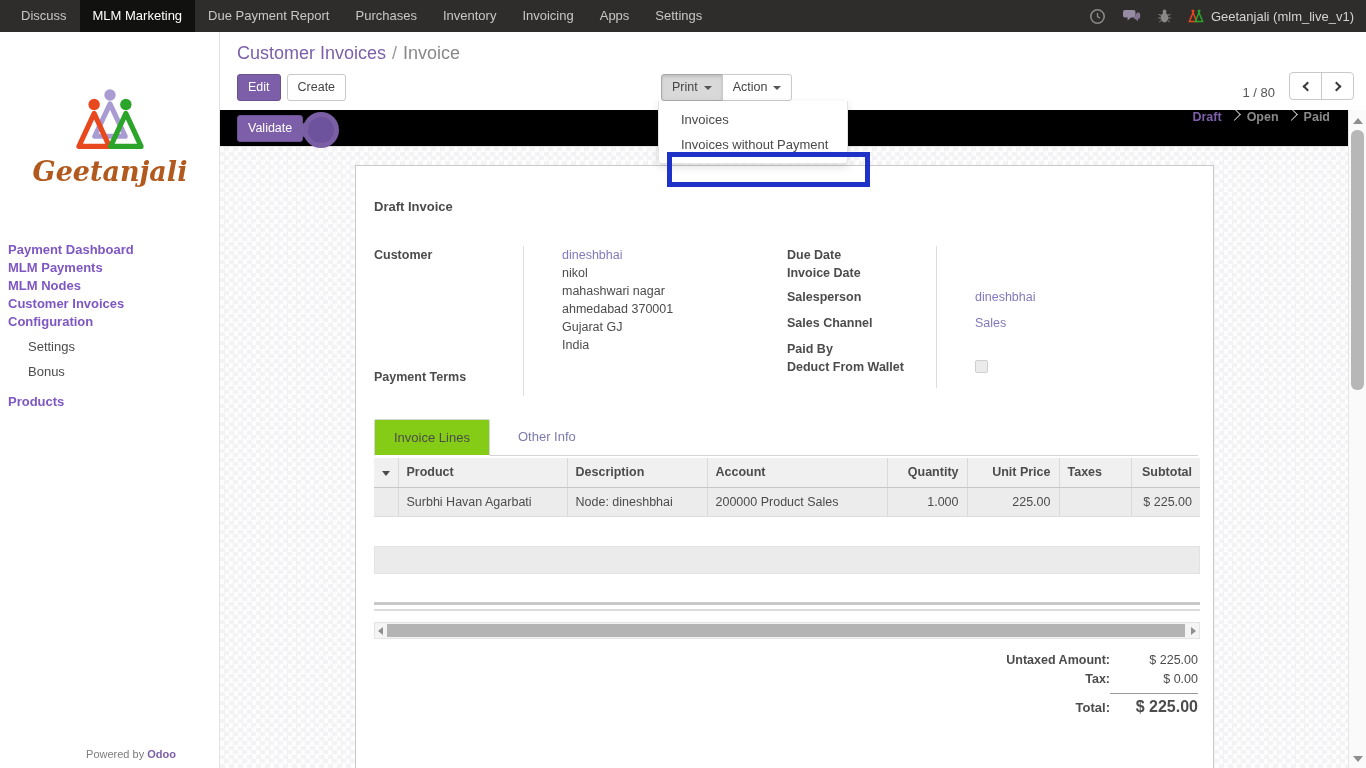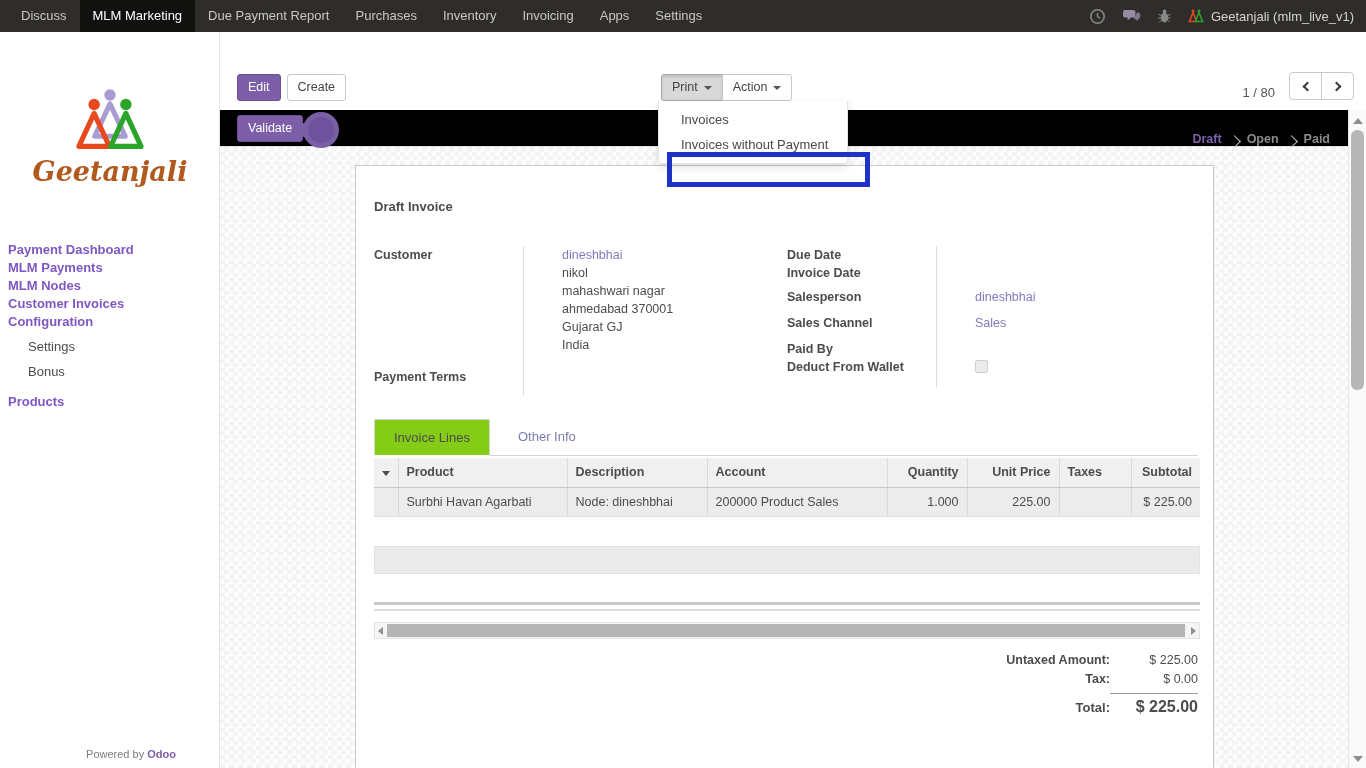--- a/index.html
+++ b/index.html
@@ -46,21 +46,21 @@
   .pager-btn { width:33px; height:28px; background:#fff; border:1px solid #c9c9c9; display:flex; align-items:center; justify-content:center; cursor:pointer; }
   .pager-btn.first { border-radius:4px 0 0 4px; }
   .pager-btn.last { border-radius:0 4px 4px 0; margin-left:-1px; }
   .chev { width:7px; height:7px; }
   .chev.left { border-left:2px solid #3a3a3a; border-bottom:2px solid #3a3a3a; transform:rotate(45deg); margin-left:3px; }
   .chev.right { border-right:2px solid #3a3a3a; border-top:2px solid #3a3a3a; transform:rotate(45deg); margin-right:3px; }
 
   
   .statusbar { position:absolute; left:220px; top:110px; width:1128px; height:37px; background:#000000; border-bottom:1px solid #e3e3e3; z-index:15; }
   .validate-btn { position:absolute; left:17px; top:5px; }
-  .states { position:absolute; right:10px; top:0; height:36px; display:flex; align-items:flex-end; }
+  .states { position:absolute; right:10px; top:0; height:36px; display:flex; align-items:flex-start; }
   .state { font-size:12.5px; font-weight:bold; color:#8a8a8a; padding:0 8px; }
   .state.active { color:#7c5fa8; }
   .state-sep { width:9px; height:9px; border-top:1px solid #ccc; border-right:1px solid #ccc; transform:rotate(45deg); }
 
   
   .click-marker { position:absolute; left:303px; top:112px; width:36px; height:36px; z-index:45; pointer-events:none; }
   .click-marker .outer { position:absolute; left:0; top:0; width:36px; height:36px; border-radius:50%; background:#7a5fa5; }
   .click-marker .tail { position:absolute; left:-10px; top:9px; width:0; height:0; border-top:9px solid transparent; border-bottom:9px solid transparent; border-right:14px solid #7a5fa5; }
   .click-marker .inner { position:absolute; left:5px; top:5px; width:26px; height:26px; border-radius:50%; background:#6a4f9b; opacity:.75; }
   .highlight-box { position:absolute; left:667px; top:152px; width:203px; height:35px; border:5px solid #1e32c8; z-index:60; pointer-events:none; }
@@ -200,20 +200,23 @@
       <span class="side-link sub">Bonus</span>
       <span class="side-link gap-top">Products</span>
     </nav>
     <div class="powered">
       <span>Powered by</span>
       <b>Odoo</b>
     </div>
   </aside>
 
   <div class="control-panel">
+    <div class="breadcrumb">
+      <span class="bc-link">Customer Invoices</span><span class="bc-sep">/</span><span class="bc-current">Invoice</span>
+    </div>
     <div class="cp-buttons">
       <button class="btn primary">Edit</button>
       <button class="btn">Create</button>
     </div>
     <div class="cp-dd">
       <button class="btn pressed"><span>Print</span><span class="caret"></span></button>
       <button class="btn joined"><span>Action</span><span class="caret"></span></button>
     </div>
     <div class="cp-pager">
       <span class="pager-count">1 / 80</span>

